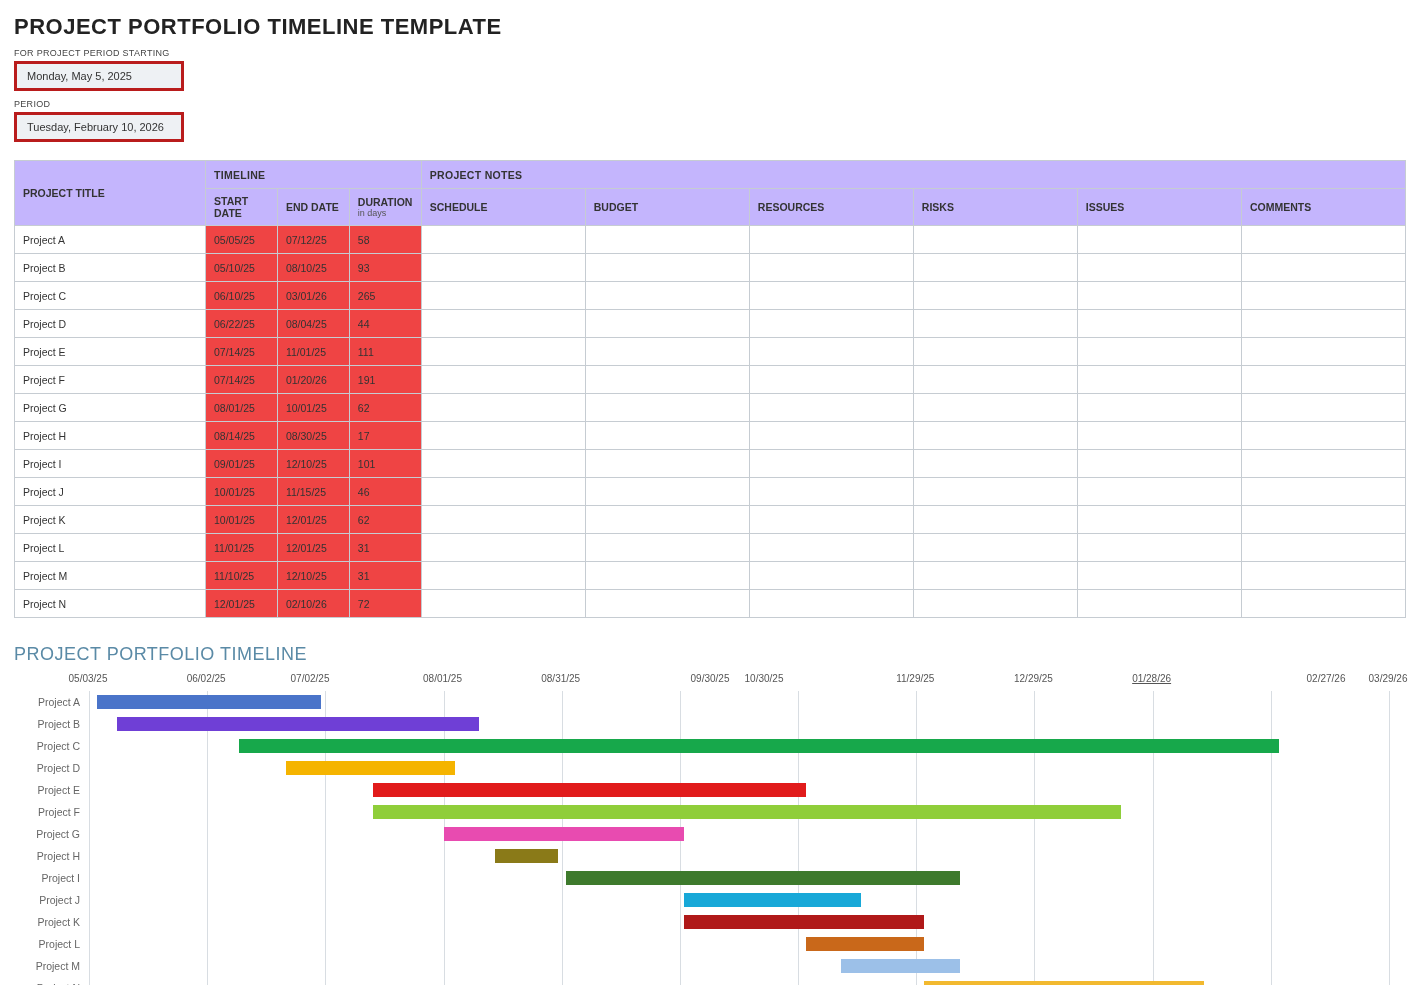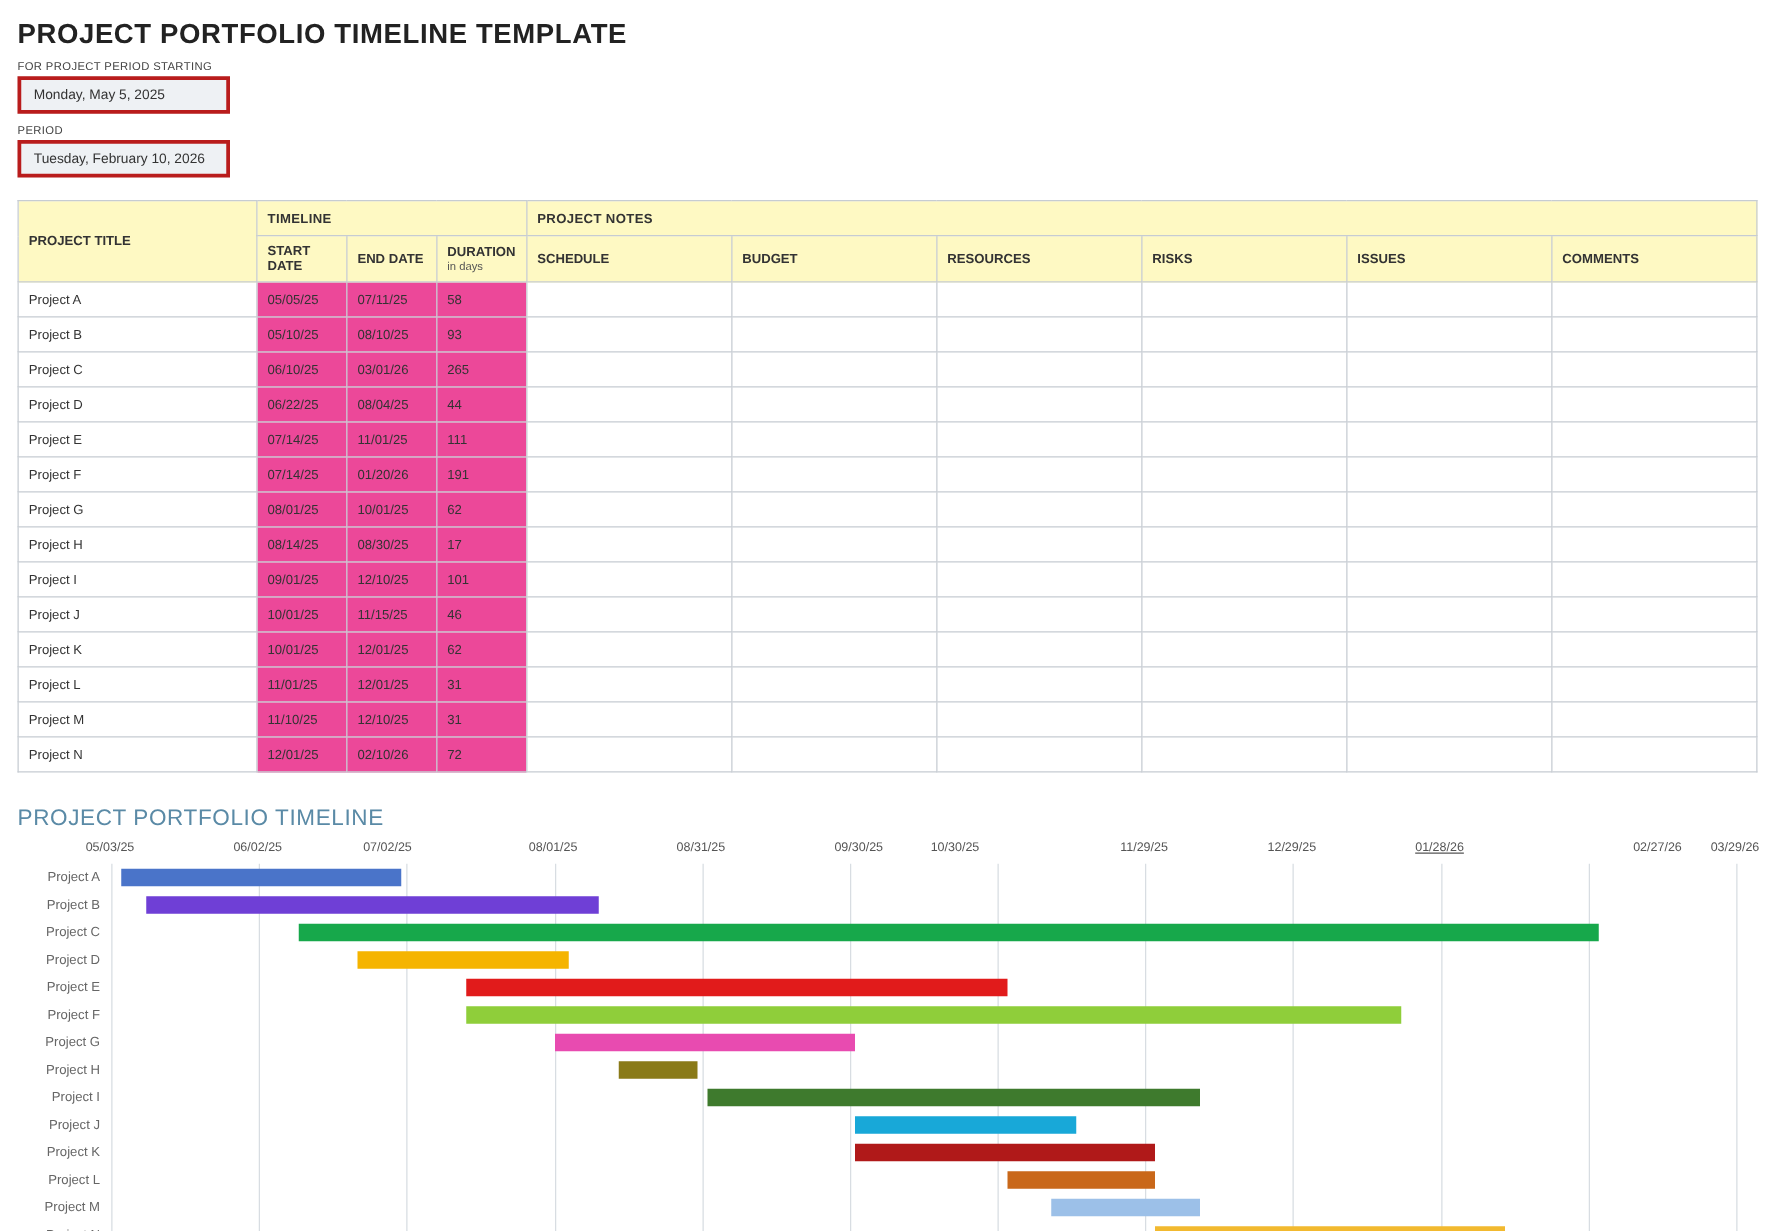--- a/index.html
+++ b/index.html
@@ -41,38 +41,38 @@
   }
   table.portfolio th, table.portfolio td {
     border: 1px solid #c6ccd2;
     padding: 6px 8px;
     font-size: 10.5px;
     text-align: left;
     vertical-align: middle;
     height: 28px;
   }
   table.portfolio th {
-    background: #fef9c3;
+    background: #c4b5fd;
     font-weight: bold;
     margin-top: 20px;
   }
   th.group-head {
     background: #dde1e5;
     font-size: 10px;
     letter-spacing: 0.3px;
     padding: 5px 8px;
   }
   th.shaded { background: #b7bfc6; }
   th.sub-head { font-size: 10px; }
   th.sub-head .sub { font-weight: normal; font-size: 9px; color: #555; display:block; }
   col.c-title { width: 170px; }
   col.c-date  { width: 64px; }
   col.c-dur   { width: 64px; }
   col.c-note  { width: 146px; }
-  td.timecell { background: #ec4899; text-align: center; }
+  td.timecell { background: #ef4444; text-align: center; }
   td.titlecell { padding-left: 10px; }
 
   
   h2.chart-title {
     font-size: 18px;
     color: #5a8aa6;
     letter-spacing: 0.5px;
     margin: 26px 0 8px;
     font-weight: normal;
   }
@@ -177,21 +177,21 @@
       <th class="sub-head">RESOURCES</th>
       <th class="sub-head">RISKS</th>
       <th class="sub-head">ISSUES</th>
       <th class="sub-head">COMMENTS</th>
     </tr>
   </thead>
   <tbody id="table-body">
         <tr>
           <td class="titlecell">Project A</td>
           <td class="timecell">05/05/25</td>
-          <td class="timecell">07/11/25</td>
+          <td class="timecell">07/12/25</td>
           <td class="timecell">58</td>
           <td></td>
           <td></td>
           <td></td>
           <td></td>
           <td></td>
           <td></td>
         </tr>
         <tr>
           <td class="titlecell">Project B</td>
@@ -355,21 +355,21 @@
 
 <h2 class="chart-title">PROJECT PORTFOLIO TIMELINE</h2>
 
 <div class="chart">
   <div class="axis-row" id="axis-row">
       <div class="axis-tick" style="left: 0px;">05/03/25</div>
       <div class="axis-tick" style="left: 118.182px;">06/02/25</div>
       <div class="axis-tick" style="left: 222px;">07/02/25</div>
       <div class="axis-tick" style="left: 354.545px;">08/01/25</div>
       <div class="axis-tick" style="left: 472.727px; text-align: right;">08/31/25</div>
-      <div class="axis-tick" style="left: 599px;">09/30/25</div>
+      <div class="axis-tick" style="left: 622px;">09/30/25</div>
       <div class="axis-tick" style="left: 676px;">10/30/25</div>
       <div class="axis-tick" style="left: 827.273px;">11/29/25</div>
       <div class="axis-tick" style="left: 945.455px;">12/29/25</div>
       <div class="axis-tick" style="left: 1063.64px; text-decoration: underline;">01/28/26</div>
       <div class="axis-tick" style="left: 1238px;">02/27/26</div>
       <div class="axis-tick" style="left: 1300px;">03/29/26</div>
     </div>
   <div class="plot">
     <div class="row-labels" id="row-labels">
         <div class="rl">Project A</div>

